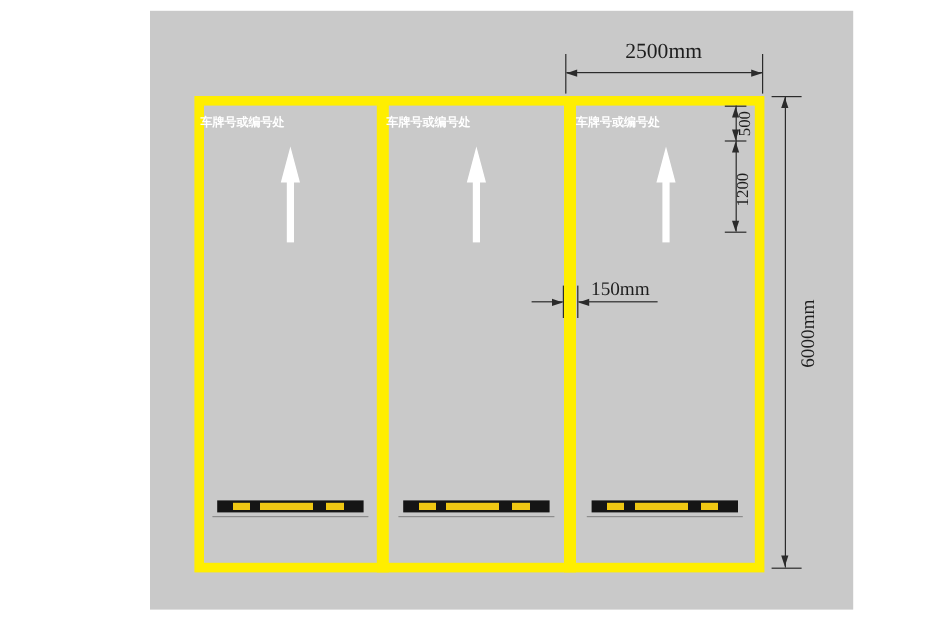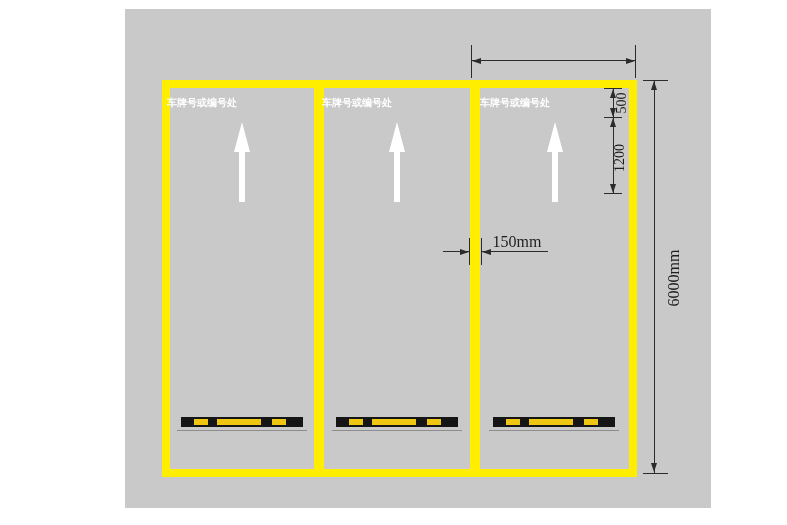--- a/index.html
+++ b/index.html
@@ -114,20 +114,21 @@
   <div class="abs wheel-stop p3">
     <div class="stripes"></div>
   </div>
   <div class="abs stop-shadow p3"></div>
 
   <div class="abs vline" style="left:471px;top:45px;height:33px;"></div>
   <div class="abs vline" style="left:635px;top:45px;height:33px;"></div>
   <div class="abs hline" style="left:472px;top:60px;width:163px;"></div>
   <div class="abs ah left" style="left:472px;top:58px;"></div>
   <div class="abs ah right" style="left:626px;top:58px;"></div>
+  <div class="abs dim-text t2500">2500mm</div>
 
   <div class="abs vline" style="left:613px;top:88px;height:105px;"></div>
   <div class="abs hline" style="left:604px;top:88px;width:18px;"></div>
   <div class="abs hline" style="left:604px;top:117px;width:18px;"></div>
   <div class="abs hline" style="left:604px;top:193px;width:18px;"></div>
   <div class="abs ah up" style="left:610px;top:89px;"></div>
   <div class="abs ah down" style="left:610px;top:108px;"></div>
   <div class="abs ah up" style="left:610px;top:118px;"></div>
   <div class="abs ah down" style="left:610px;top:184px;"></div>
   <div class="abs dim-text t500">500</div>

